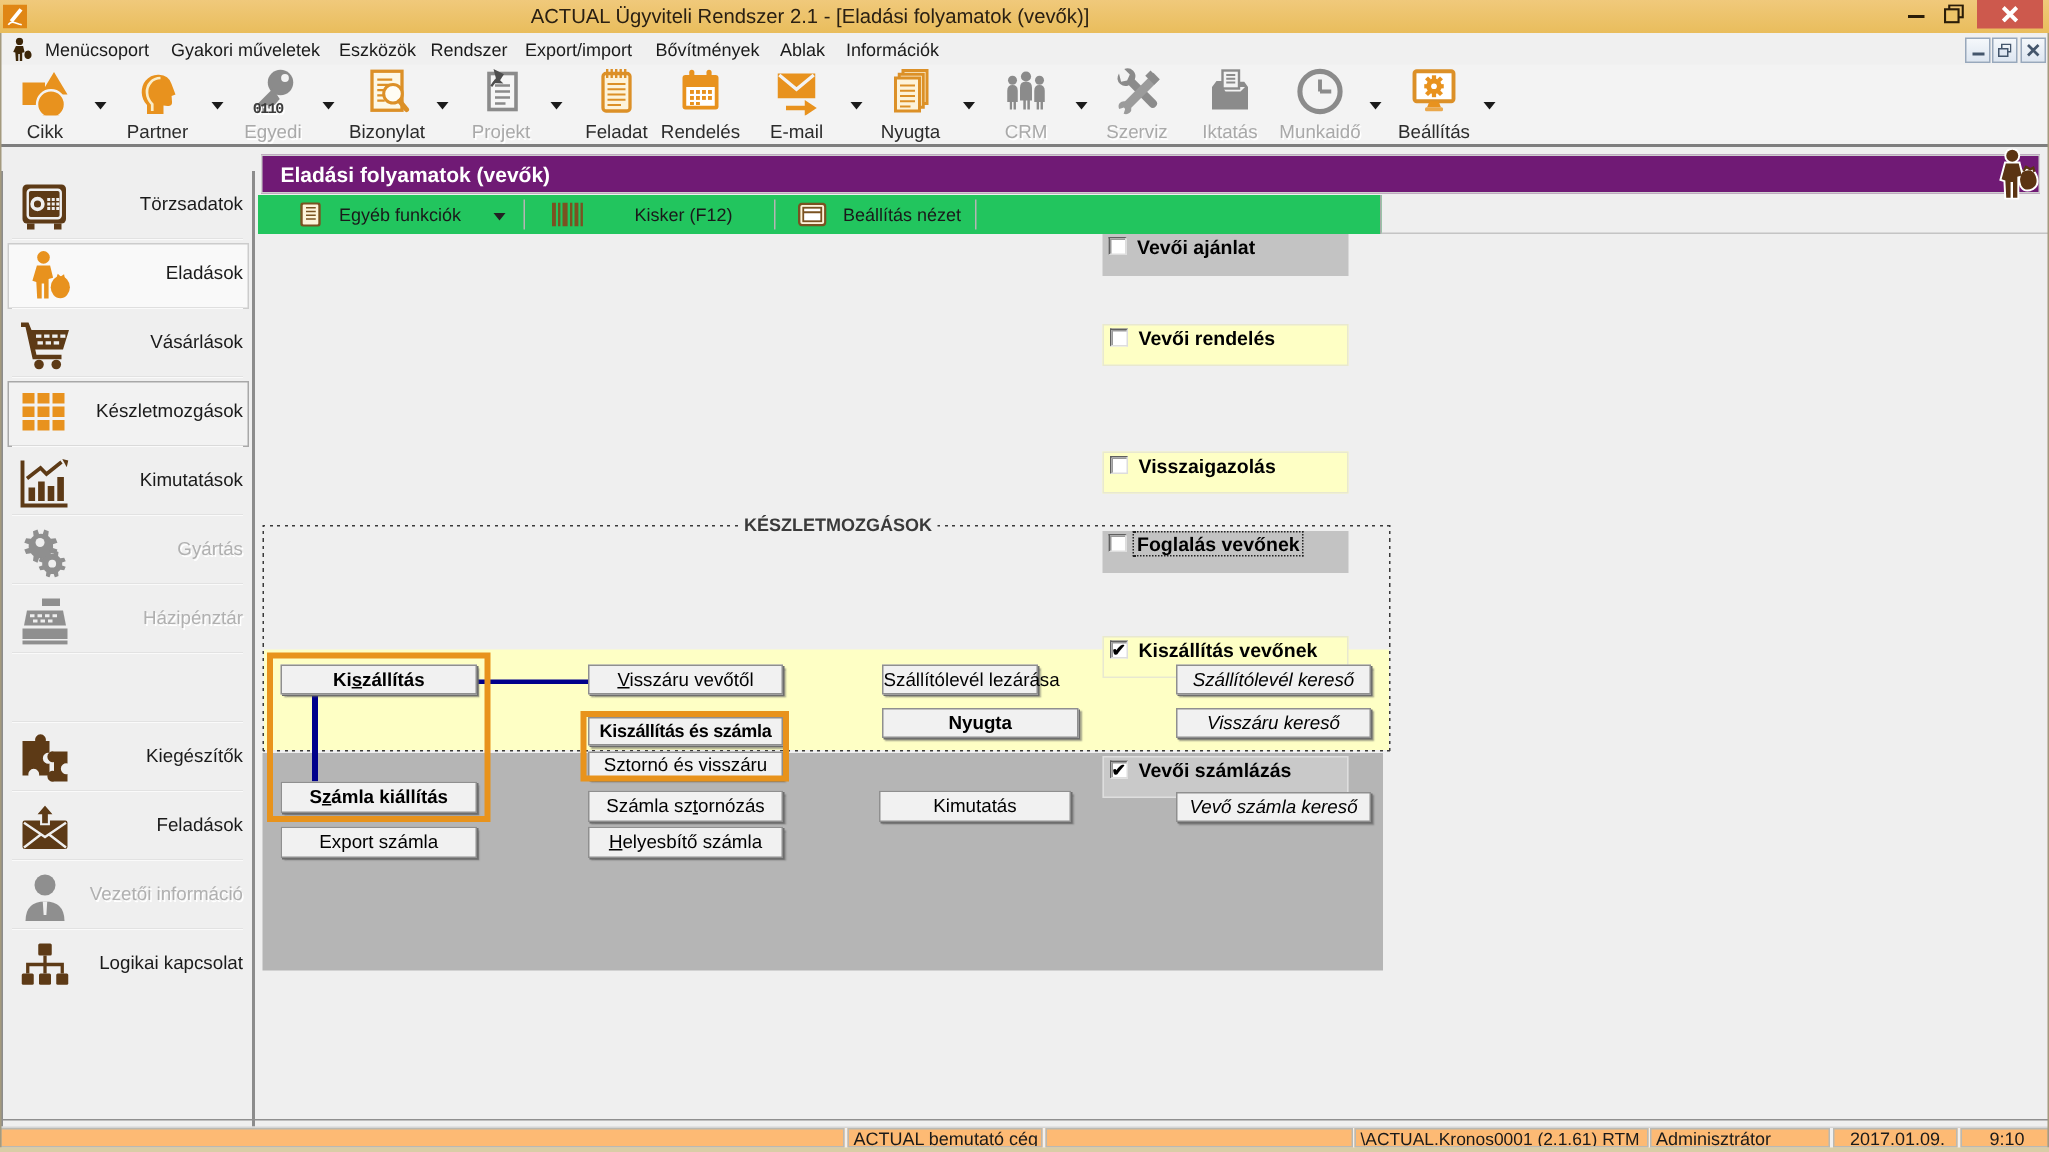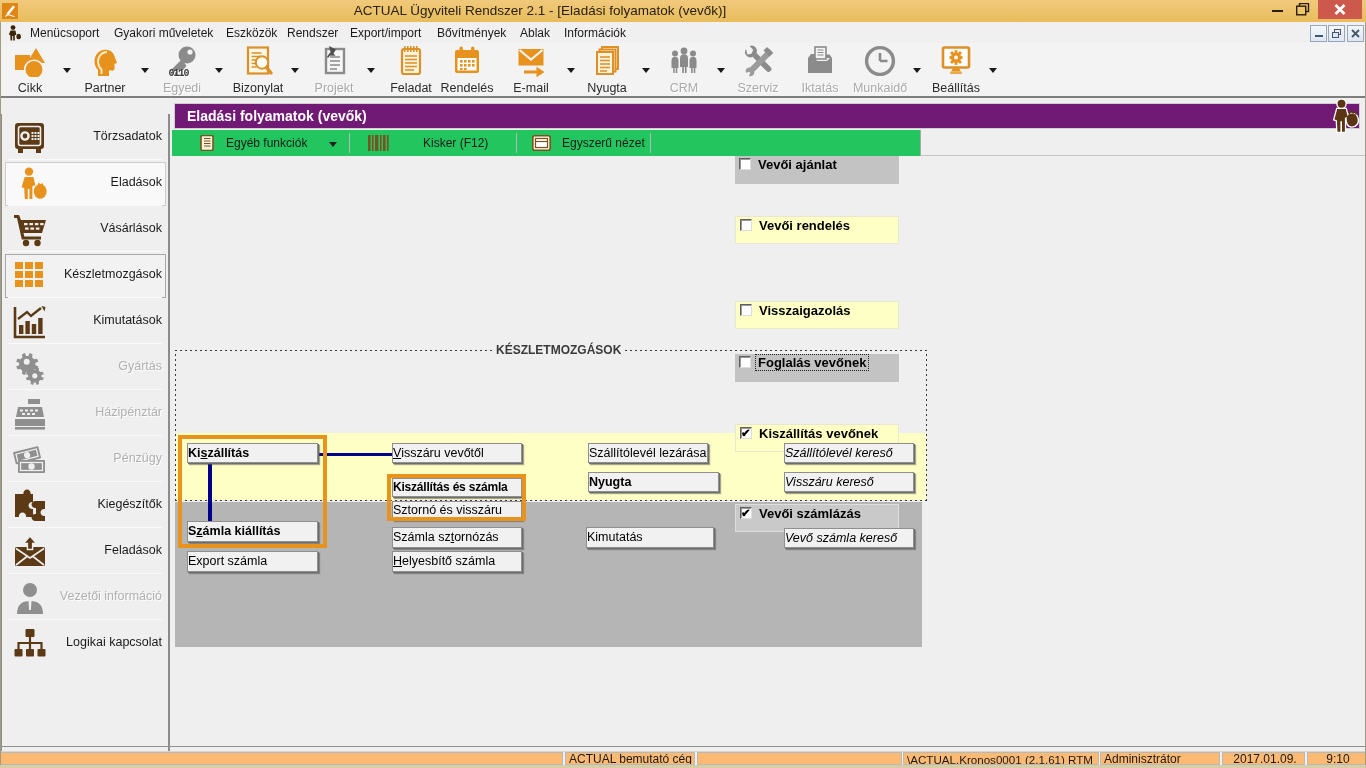--- a/index.html
+++ b/index.html
@@ -55,21 +55,21 @@
   repeating-linear-gradient(0deg,#3a3a3a 0 2px,transparent 2px 5px),
   repeating-linear-gradient(0deg,#3a3a3a 0 2px,transparent 2px 5px);
  background-size:100% 1px,100% 1px,1px 100%,1px 100%;
  background-position:0 0,0 100%,0 0,100% 0;background-repeat:no-repeat;}
 #dashlabel{position:absolute;left:320px;top:245px;font-size:12px;font-weight:bold;
  color:#3a3a3a;background:#efefef;padding:0 4px;}
 #yellowband{position:absolute;left:4px;top:335px;width:750px;height:67px;background:#feffc5;}
 #grayband{position:absolute;left:3px;top:404px;width:747px;height:145px;background:#b5b5b5;}
 .btn{position:absolute;background:#f1f1f1;border:1px solid #8f8f8f;
  box-shadow:1px 1px 0 #6d6d6d,2px 2px 1px rgba(90,90,90,.55);
- font-size:12.5px;color:#000;text-align:left;white-space:nowrap;font-family:"Liberation Sans",sans-serif;}
+ font-size:12.5px;color:#000;text-align:center;white-space:nowrap;font-family:"Liberation Sans",sans-serif;}
 .btn u{text-decoration:underline;}
 .bold{font-weight:bold;}
 .ital{font-style:italic;}
 .obox{position:absolute;border:4px solid #e8931c;}
 .bluel{position:absolute;background:#00008b;}
 
 .cbrow{position:absolute;left:563px;width:164px;height:28px;font-size:13px;
  font-weight:bold;color:#000;}
 .cbrow .cb{position:absolute;left:4px;top:2px;width:12px;height:12px;background:#fff;
  border-top:1px solid #5f5f5f;border-left:1px solid #5f5f5f;
@@ -380,33 +380,20 @@
             <rect x="9" y="16" width="3" height="2"></rect>
             <rect x="14" y="16" width="3" height="2"></rect>
             <rect x="19" y="16" width="3" height="2"></rect>
           </g>
    <rect x="2" y="22" width="30" height="7" fill="#8f8f8f"></rect>
    <rect x="2" y="30" width="30" height="2.6" fill="#8f8f8f"></rect>
   </svg>
         <span class="tx">Házipénztár</span>
       </div>
  <div class="sdiv" style="top:321px"></div>
- <div class="srow dis" style="top:322px">
-  <svg class="ic" width="34" height="34" viewBox="0 0 34 34">
-   <g transform="rotate(-14 14 12)">
-    <rect x="1" y="6" width="26" height="12.5" rx="1" fill="#8f8f8f"></rect>
-    <rect x="3.5" y="8.5" width="21" height="7.5" fill="none" stroke="#efefef" stroke-width="1.3"></rect>
-    <circle cx="14" cy="12.2" r="3.1" fill="#efefef"></circle>
-   </g>
-   <rect x="5" y="17" width="27" height="13" rx="1" fill="#8f8f8f"></rect>
-   <rect x="7.5" y="19.5" width="22" height="8" fill="none" stroke="#efefef" stroke-width="1.3"></rect>
-   <circle cx="18.5" cy="23.5" r="3.2" fill="#efefef"></circle>
-  </svg>
-        <span class="tx">Pénzügy</span>
-      </div>
  <div class="sdiv" style="top:367px"></div>
  <div class="srow" style="top:368px">
   <svg class="ic" width="34" height="34" viewBox="0 0 34 34">
    <path d="M2 7 h8.5 a3.6 3.6 0 1 1 7 0 H20 v8 a3.6 3.6 0 1 0 0 7 v8 h-7 a3.6 3.6 0 1 0 -7 0 H2 z" fill="#5d3a16" transform="translate(0,-2)"></path>
    <path d="M23 12 h9 v8 a3.6 3.6 0 1 0 0 7 v5 h-9 a3.6 3.6 0 1 1 0-7 v-6 a3.6 3.6 0 1 1 0-7 z" fill="#5d3a16"></path>
   </svg>
         <span class="tx">Kiegészítők</span>
       </div>
  <div class="sdiv" style="top:413px"></div>
  <div class="srow" style="top:414px">
@@ -471,21 +458,21 @@
             <rect x="19" y="0" width="1.6" height="16"></rect>
    </g>
   </svg>
   <span class="abs" style="left:251px;top:6px">Kisker (F12)</span>
   <div class="csep" style="left:344px"></div>
   <svg class="abs" style="left:360px;top:5px" width="19" height="16" viewBox="0 0 19 16">
    <rect x="0.8" y="0.8" width="17.4" height="14.4" rx="2" fill="#fdf3da" stroke="#7a5221" stroke-width="1.6"></rect>
    <rect x="3.5" y="3.5" width="12" height="9" fill="#fff" stroke="#7a5221" stroke-width="1.2"></rect>
    <path d="M3.5 6.5 h12" stroke="#7a5221" stroke-width="1.2"></path>
   </svg>
-  <span class="abs" style="left:390px;top:6px">Egyszerű nézet</span>
+  <span class="abs" style="left:390px;top:6px">Beállítás nézet</span>
   <div class="csep" style="left:478px"></div>
  </div>
  <div id="ctbline"></div>
  <div id="dashbox"></div>
  <div id="dashlabel">KÉSZLETMOZGÁSOK</div>
  <div id="yellowband"></div>
  <div id="grayband"></div>
  <div class="cbrow cbgray" style="top:58px">
         <span class="cb"></span>
         <span class="cl">Vevői ajánlat</span>
@@ -509,21 +496,21 @@
       </div>
  <div class="cbrow" style="top:406px;background:#c9c9c9;border:1px solid #dedede">
         <span class="cb"></span>
         <span class="chk">✔</span>
         <span class="cl">Vevői számlázás</span>
       </div>
  <div class="bluel" style="left:146px;top:355px;width:74px;height:3px"></div>
  <div class="bluel" style="left:36px;top:365px;width:4px;height:58px"></div>
  <div class="btn bold" style="left:15px;top:345px;width:131px;height:20px;line-height:18px">Ki<u>s</u>zállítás</div>
  <div class="btn" style="left:220px;top:345px;width:130px;height:20px;line-height:18px"><u>V</u>isszáru vevőtől</div>
- <div class="btn" style="left:416px;top:345px;width:120px;height:20px;line-height:18px">Szállítólevél lezárása</div>
+ <div class="btn" style="left:416px;top:345px;width:104px;height:20px;line-height:18px">Szállítólevél lezárása</div>
  <div class="btn bold" style="left:416px;top:374px;width:131px;height:20px;line-height:18px">Nyugta</div>
  <div class="btn bold" style="left:220px;top:380px;width:130px;height:19px;line-height:17px;font-size:12px;letter-spacing:-0.2px">Kiszállítás és számla</div>
  <div class="btn" style="left:220px;top:403px;width:130px;height:19px;line-height:17px">Sztornó és visszáru</div>
  <div class="btn bold" style="left:15px;top:423px;width:131px;height:21px;line-height:19px">S<u>z</u>ámla kiállítás</div>
  <div class="btn" style="left:15px;top:453px;width:131px;height:21px;line-height:19px">Export számla</div>
  <div class="btn" style="left:220px;top:429px;width:130px;height:21px;line-height:19px">Számla sz<u>t</u>ornózás</div>
  <div class="btn" style="left:220px;top:453px;width:130px;height:21px;line-height:19px"><u>H</u>elyesbítő számla</div>
  <div class="btn" style="left:414px;top:429px;width:128px;height:21px;line-height:19px">Kimutatás</div>
  <div class="btn ital" style="left:612px;top:345px;width:130px;height:20px;line-height:18px">Szállítólevél kereső</div>
  <div class="btn ital" style="left:612px;top:374px;width:130px;height:20px;line-height:18px">Visszáru kereső</div>

